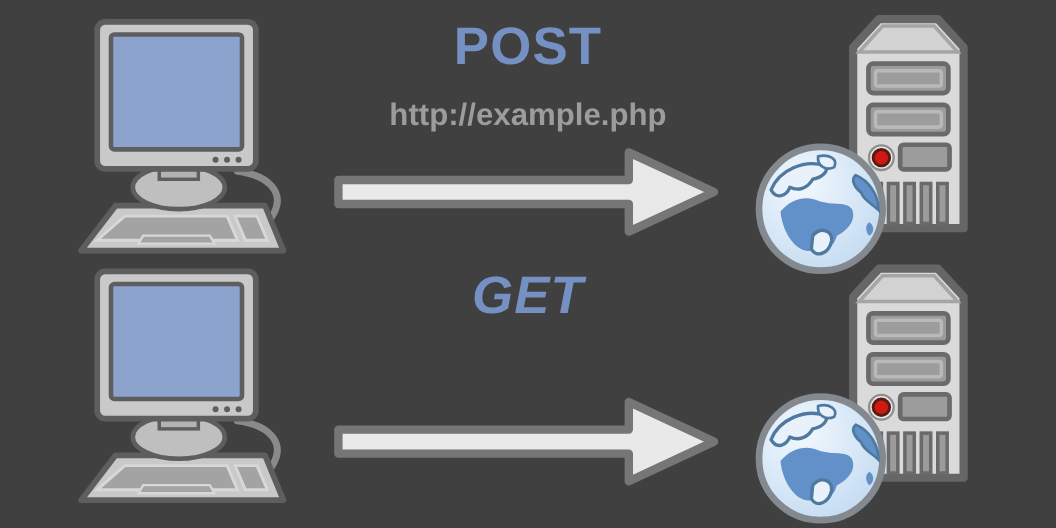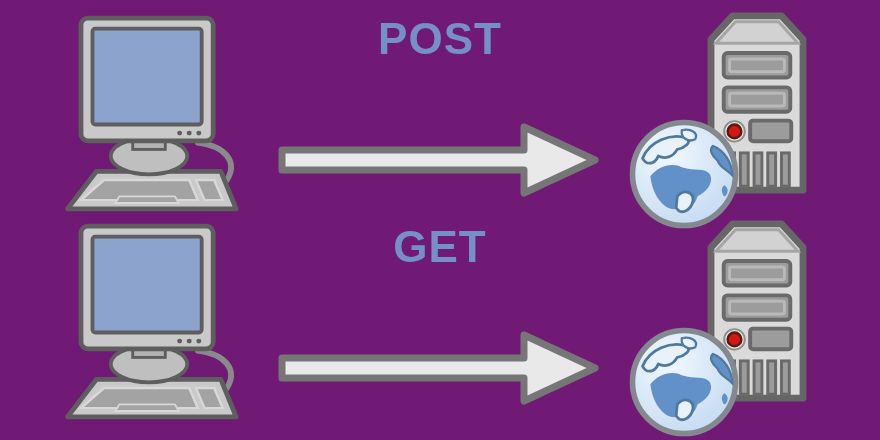--- a/index.html
+++ b/index.html
@@ -1,26 +1,26 @@
 <!DOCTYPE html>
 <html><head>
 <meta charset="utf-8">
 <style>
   html, body { margin: 0; padding: 0; background: #ffffff; }
   .canvas {
     position: relative;
     width: 880px;
     height: 440px;
-    background: #701a75;
+    background: #404040;
     overflow: hidden;
     font-family: "Liberation Sans", sans-serif;
   }
   .row { position: absolute; left: 0; width: 880px; height: 232px; }
   .row-post { top: 0; }
-  .row-get { top: 208px; }
+  .row-get { top: 208px; font-style: italic; }
 
   .computer { position: absolute; left: 58px; top: 12px; width: 182px; height: 202px; }
   .computer svg, .server svg, .globe svg, .arrow svg { display: block; width: 100%; height: 100%; }
 
   .method {
     position: absolute; left: 240px; top: 14px; width: 400px;
     text-align: center;
     font-size: 44px; font-weight: bold; letter-spacing: 1px;
     color: #7590C2;
     white-space: nowrap;
@@ -54,20 +54,21 @@
         <rect x="78" y="132" width="34" height="11" fill="#B3B3B3" stroke="#5E5E5E" stroke-width="3"></rect>
         <rect x="24" y="6" width="138" height="128" rx="7" fill="#C9C9C9" stroke="#5E5E5E" stroke-width="5"></rect>
         <rect x="36" y="17" width="114" height="100" rx="3" fill="#8CA3CE" stroke="#5E5E5E" stroke-width="4"></rect>
         <circle cx="127" cy="126" r="2.6" fill="#5E5E5E"></circle>
         <circle cx="137" cy="126" r="2.6" fill="#5E5E5E"></circle>
         <circle cx="147" cy="126" r="2.6" fill="#5E5E5E"></circle>
       </svg>
     </div>
 
     <div class="method">POST</div>
+    <div class="url">http://example.php</div>
 
     <div class="arrow">
       <svg viewBox="0 0 322 76" aria-hidden="true">
         <path d="M4 28 L246 28 L246 5 L317 38 L246 71 L246 48 L4 48 Z" fill="#E9E9E9" stroke="#767676" stroke-width="7" stroke-linejoin="round"></path>
       </svg>
     </div>
 
     <div class="server">
       <svg viewBox="0 0 110 190" aria-hidden="true">
         <path d="M8 184 L8 30 L30 6 L80 6 L102 30 L102 184 Z" fill="#DADADA" stroke="#666666" stroke-width="7" stroke-linejoin="round"></path>

